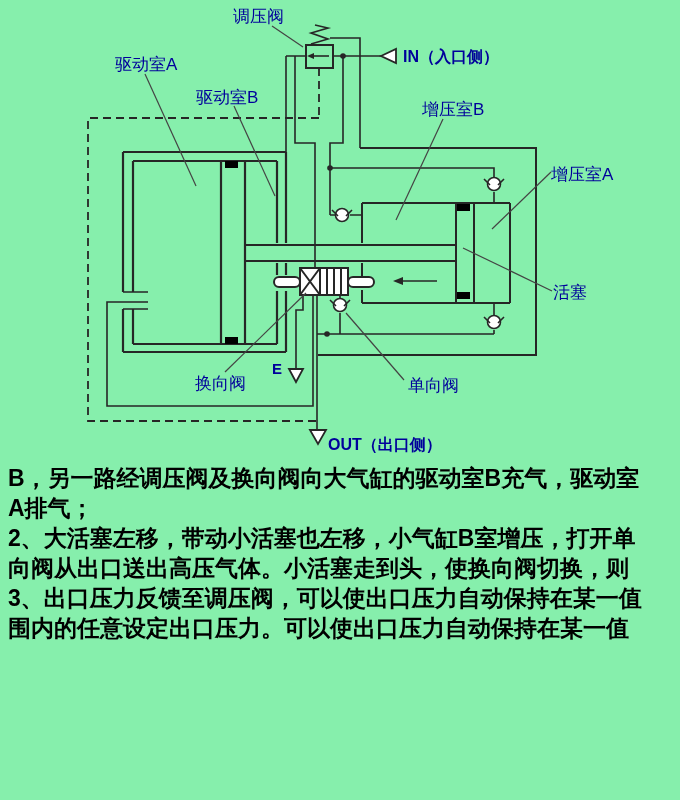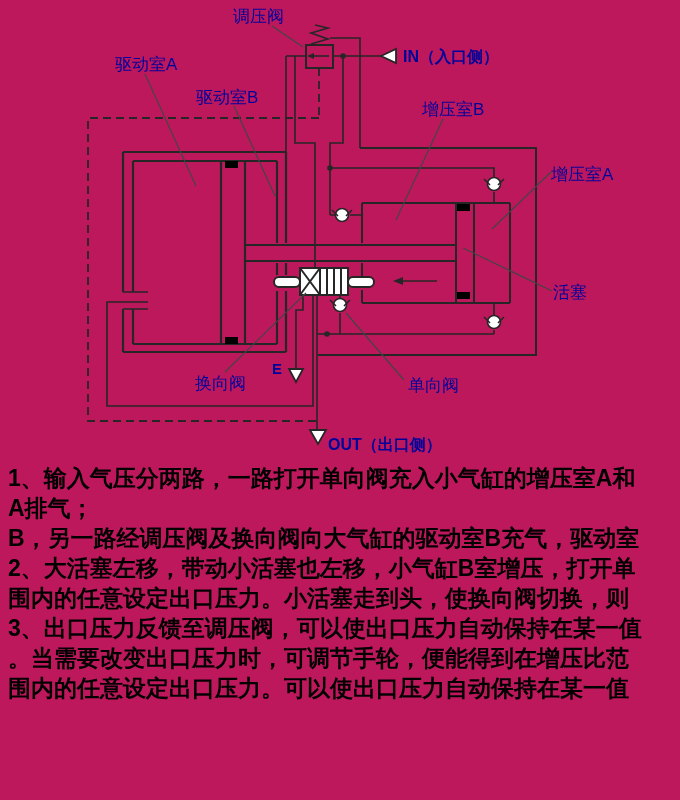--- a/index.html
+++ b/index.html
@@ -1,17 +1,17 @@
 <!DOCTYPE html>
 <html><head>
 <meta charset="utf-8">
 <style>
   html,body{margin:0;padding:0;background:#fff;}
   #stage{
-    position:relative;width:680px;height:800px;background:#be185d;
+    position:relative;width:680px;height:800px;background:#86efac;
     font-family:"Liberation Sans","DejaVu Sans",sans-serif;overflow:hidden;
   }
   #schematic{position:absolute;left:0;top:0;}
   .lbl{font-size:17px;fill:#00009B;font-family:"Liberation Sans","DejaVu Sans",sans-serif;}
   .lbl-io{font-size:16px;fill:#00009B;font-weight:bold;}
   .lbl-e{font-size:15px;fill:#00009B;font-weight:bold;}
   .desc{
     position:absolute;left:8px;top:463px;width:666px;
     font-size:23px;line-height:30px;color:#000;font-weight:600;
     letter-spacing:0px;white-space:nowrap;
@@ -144,23 +144,21 @@
       <text class="lbl" x="551" y="180">增压室A</text>
       <text class="lbl" x="553" y="298">活塞</text>
       <text class="lbl" x="195" y="389">换向阀</text>
       <text class="lbl-e" x="272" y="374">E</text>
       <text class="lbl" x="408" y="391">单向阀</text>
       <text class="lbl-io" x="328" y="450">OUT（出口侧）</text>
     </g>
   </svg>
 
   <div class="desc">
-    <div class="line">1、输入气压分两路，一路打开单向阀充入小气缸的增压室A和</div>
+    <div class="line">B，另一路经调压阀及换向阀向大气缸的驱动室B充气，驱动室</div>
     <div class="line">A排气；</div>
-    <div class="line">B，另一路经调压阀及换向阀向大气缸的驱动室B充气，驱动室</div>
     <div class="line">2、大活塞左移，带动小活塞也左移，小气缸B室增压，打开单</div>
-    <div class="line">围内的任意设定出口压力。小活塞走到头，使换向阀切换，则</div>
+    <div class="line">向阀从出口送出高压气体。小活塞走到头，使换向阀切换，则</div>
     <div class="line">3、出口压力反馈至调压阀，可以使出口压力自动保持在某一值</div>
-    <div class="line">。当需要改变出口压力时，可调节手轮，便能得到在增压比范</div>
     <div class="line">围内的任意设定出口压力。可以使出口压力自动保持在某一值</div>
   </div>
 
 </div>
 
 </body></html>

